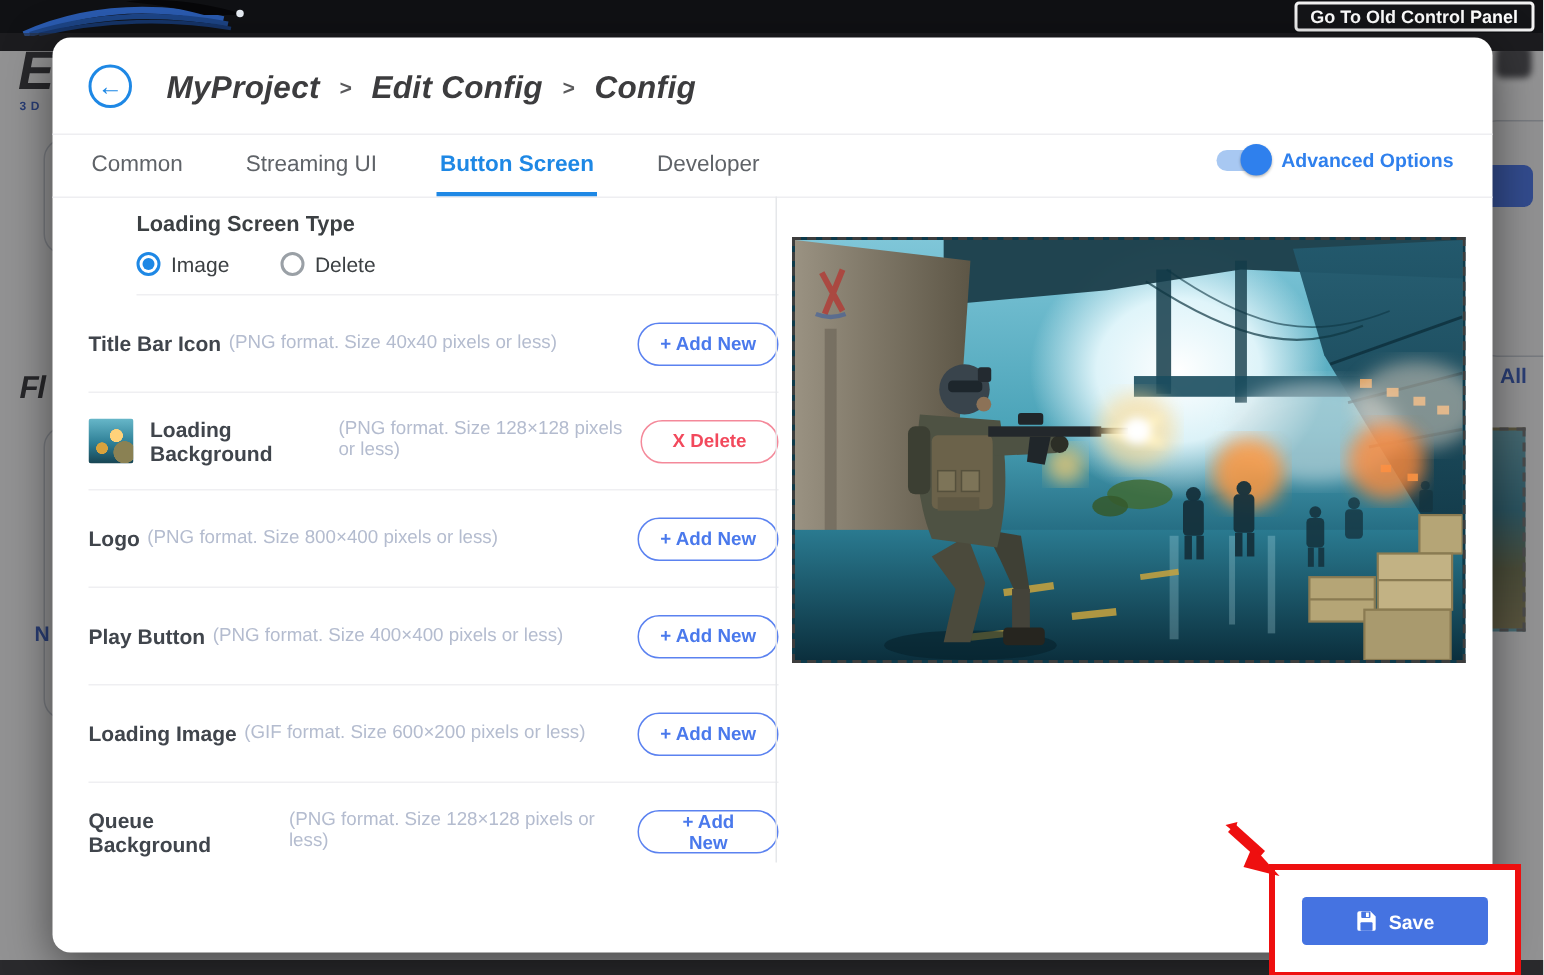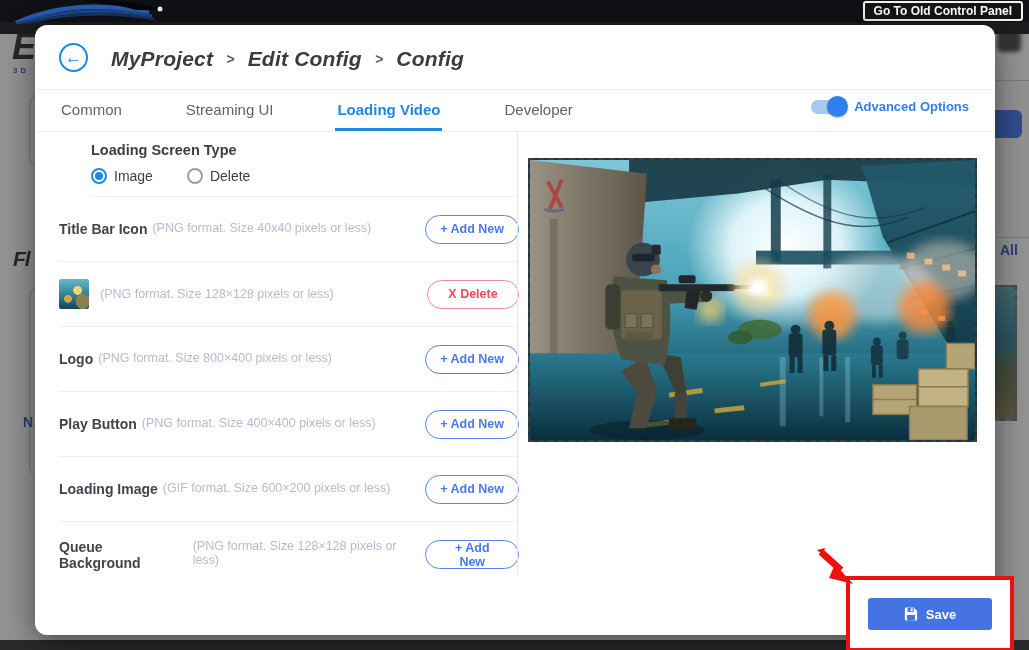--- a/index.html
+++ b/index.html
@@ -38,21 +38,21 @@
     border-radius:12px; box-shadow:0 8px 30px rgba(0,0,0,0.5); z-index:20; }
 
   .back-btn { position:absolute; left:24px; top:18px; width:29px; height:29px; border-radius:50%;
     border:2px solid #1e88e5; color:#1e88e5; font-size:17px; font-weight:bold;
     display:flex; align-items:center; justify-content:center; background:#fff; cursor:pointer; }
   .breadcrumb { position:absolute; left:76px; top:22px; font-size:21px; font-weight:800;
     font-style:italic; color:#3c3c3e; letter-spacing:0.2px; }
   .breadcrumb .sep { font-size:14px; color:#5a5a5c; margin:0 7px; vertical-align:2px; }
   .hdr-divider { position:absolute; left:0; top:64px; width:100%; height:1px; background:#eeeef1; }
 
-  .tabs-row { position:absolute; left:24px; top:65px; height:41px; display:flex; align-items:center; gap:60px; }
+  .tabs-row { position:absolute; left:24px; top:65px; height:41px; display:flex; align-items:center; gap:38px; }
   .tab { font-size:15px; color:#5f6368; cursor:pointer; height:41px; display:flex; align-items:center;
     border-bottom:3px solid transparent; padding:0 2px; }
   .tab.active { color:#1e88e5; font-weight:bold; border-bottom-color:#1e88e5; }
   .tabs-divider { position:absolute; left:0; top:106px; width:100%; height:1px; background:#eeeef1; }
 
   .adv-wrap { position:absolute; right:26px; top:74px; display:flex; align-items:center; gap:9px; cursor:pointer; }
   .toggle { position:relative; width:34px; height:14px; border-radius:7px; background:#a8c8f2; }
   .toggle .knob { position:absolute; right:-3px; top:-4px; width:21px; height:21px; border-radius:50%;
     background:#2f80ed; box-shadow:0 1px 2px rgba(0,0,0,0.3); }
   .adv-label { font-size:13px; font-weight:bold; color:#2f80ed; }
@@ -141,21 +141,21 @@
       <span>Edit Config</span>
       <span class="sep">&gt;</span>
       <span>Config</span>
     </div>
 
     <div class="hdr-divider"></div>
 
     <div class="tabs-row">
       <div class="tab">Common</div>
       <div class="tab">Streaming UI</div>
-      <div class="tab active">Loading Video</div>
+      <div class="tab active">Button Screen</div>
       <div class="tab">Developer</div>
     </div>
     <div class="tabs-divider"></div>
 
     <div class="adv-wrap">
       <div class="toggle">
         <div class="knob"></div>
       </div>
       <span class="adv-label">Advanced Options</span>
     </div>
@@ -181,20 +181,21 @@
           <span class="asset-title">Title Bar Icon</span>
           <span class="asset-sub">(PNG format. Size 40x40 pixels or less)</span>
         </div>
         <div class="spacer"></div>
         <button class="pill-btn pill-add">+ Add New</button>
       </div>
 
       <div class="asset-row">
         <div class="asset-thumb"></div>
         <div class="asset-text">
+          <span class="asset-title">Loading Background</span>
           <span class="asset-sub">(PNG format. Size 128×128 pixels or less)</span>
         </div>
         <div class="spacer"></div>
         <button class="pill-btn pill-del">X Delete</button>
       </div>
 
       <div class="asset-row">
         <div class="asset-text">
           <span class="asset-title">Logo</span>
           <span class="asset-sub">(PNG format. Size 800×400 pixels or less)</span>

